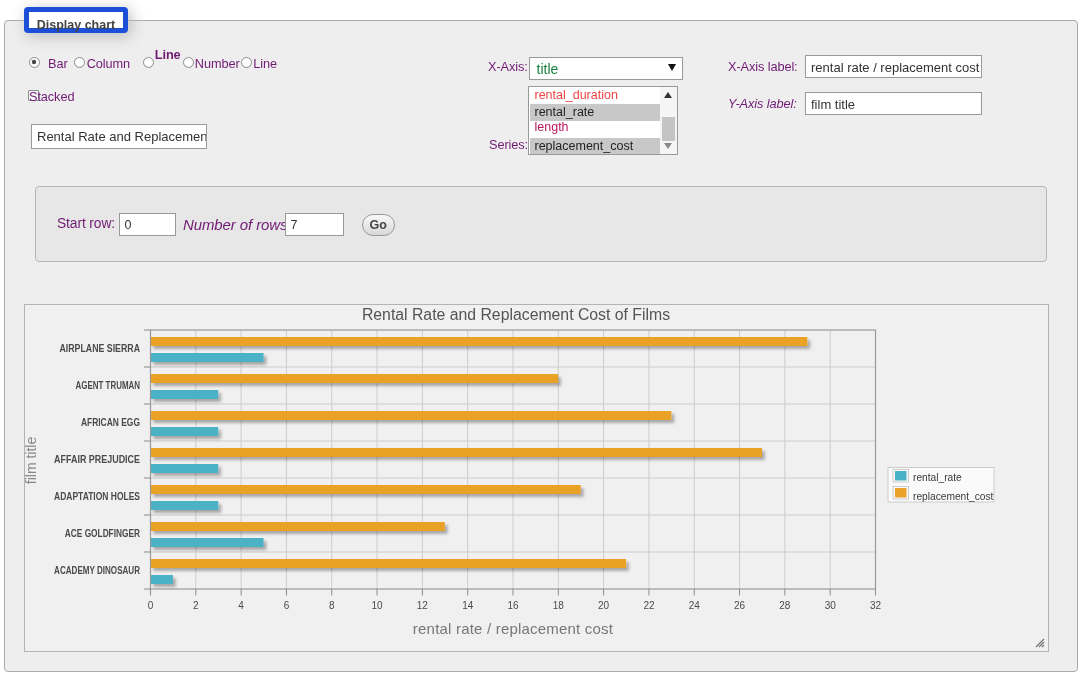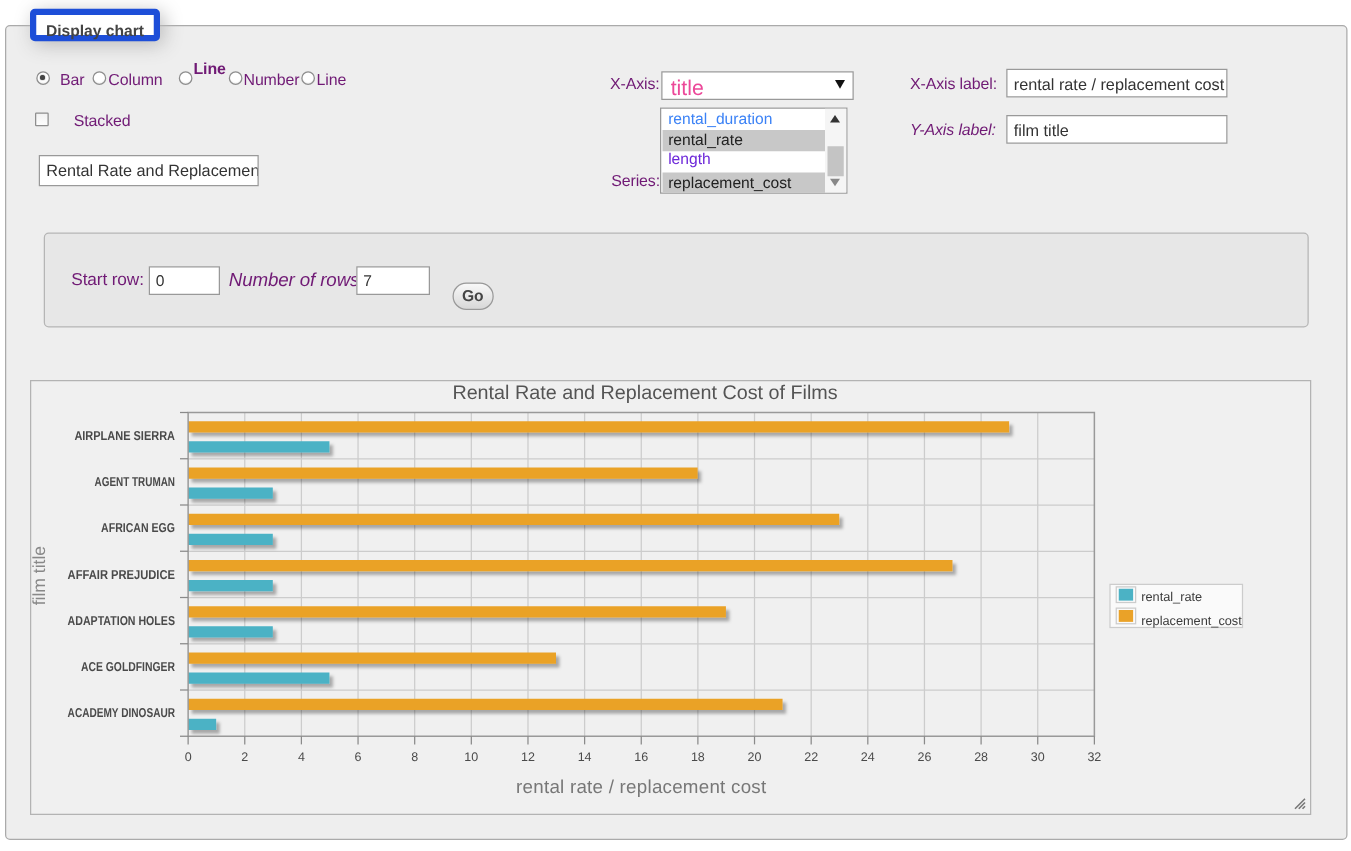--- a/index.html
+++ b/index.html
@@ -25,55 +25,55 @@
 <div class="abs radio" style="left:74px; top:56.5px;"></div>
 <div class="abs lbl" style="left:86.7px; top:55.8px;">Column</div>
 <div class="abs radio" style="left:142.5px; top:56.5px;"></div>
 <div class="abs lbl" style="left:154.8px; top:47px;font-weight:bold;">Line</div>
 <div class="abs radio" style="left:182.5px; top:56.5px;"></div>
 <div class="abs lbl" style="left:194.8px; top:55.8px;">Number</div>
 <div class="abs radio" style="left:240.8px; top:56.5px;"></div>
 <div class="abs lbl" style="left:253.3px; top:55.8px;">Line</div>
 
 <div class="abs cb" style="left:28.3px; top:89.5px;"></div>
-<div class="abs lbl" style="left:59px; top:89px;">Stacked</div>
+<div class="abs lbl" style="left:29px; top:89px;">Stacked</div>
 
 <div class="abs inp" style="left:31px; top:124px; width:176px; height:25px; line-height:24px;">Rental Rate and Replacement Cost of Films</div>
 
 <div class="abs lbl" style="left:488px; top:59px;">X-Axis:</div>
 <div class="abs sel" style="left:528.5px; top:57px; width:154px; height:23px;">
-  <span style="position:absolute; left:7px; top:3px; font-size:17px; color:#ec4899;">title</span>
+  <span style="position:absolute; left:7px; top:3px; font-size:14px; color:#15803d;">title</span>
   <span style="position:absolute; right:5.5px; top:5.5px; width:0; height:0; border-left:4.5px solid transparent; border-right:4.5px solid transparent; border-top:7px solid #111;"></span>
 </div>
 
 <div class="abs" style="left:527.5px; top:85.5px; width:150px; height:69px; background:#fff; border:1px solid #999;">
-  <div style="position:absolute; left:1px; top:0px; width:130px; height:28px; font-size:12.5px; color:#3b82f6; padding-left:5px; line-height:17px;">rental_duration</div>
+  <div style="position:absolute; left:1px; top:0px; width:130px; height:28px; font-size:12.5px; color:#ef4444; padding-left:5px; line-height:17px;">rental_duration</div>
   <div style="position:absolute; left:1px; top:17px; width:130px; height:17px; font-size:12.5px; color:#222; padding-left:5px; line-height:17px; background:#c8c8c8;">rental_rate</div>
-  <div style="position:absolute; left:1px; top:32px; width:130px; height:17px; font-size:12.5px; color:#6d28d9; padding-left:5px; line-height:17px;">length</div>
+  <div style="position:absolute; left:1px; top:32px; width:130px; height:17px; font-size:12.5px; color:#be185d; padding-left:5px; line-height:17px;">length</div>
   <div style="position:absolute; left:1px; top:51px; width:130px; height:16px; font-size:12.5px; color:#222; padding-left:5px; line-height:16px; background:#c8c8c8;">replacement_cost</div>
 
   <div style="position:absolute; right:0; top:0; width:17px; height:67px; background:#f5f5f5;">
     <div style="position:absolute; left:4px; top:5px; width:0; height:0; border-left:4.5px solid transparent; border-right:4.5px solid transparent; border-bottom:6px solid #333;"></div>
     <div style="position:absolute; left:2px; top:30px; width:13px; height:24px; background:#c4c4c4;"></div>
     <div style="position:absolute; left:4px; top:56px; width:0; height:0; border-left:4.5px solid transparent; border-right:4.5px solid transparent; border-top:6px solid #888;"></div>
   </div>
 </div>
 <div class="abs lbl" style="left:489px; top:137px;">Series:</div>
 
 <div class="abs lbl" style="left:728px; top:59px;">X-Axis label:</div>
 <div class="abs inp" style="left:805px; top:55px; width:176.5px; height:23px;">rental rate / replacement cost</div>
 <div class="abs lbl" style="left:728px; top:95.5px;font-style:italic;">Y-Axis label:</div>
 <div class="abs inp" style="left:805px; top:91.5px; width:176.5px; height:23px;">film title</div>
 
 <div class="abs" style="left:35px; top:186px; width:1011.5px; height:76px; background:#e7e7e7; border:1px solid #b5b5b5; border-radius:4px;"></div>
 <div class="abs lbl" style="left:57px; top:216px; font-size:13.8px;">Start row:</div>
 <div class="abs inp" style="left:118.5px; top:213px; width:57.5px; height:23px; font-size:12.5px;">0</div>
 <div class="abs lbl" style="left:183px; top:216px; font-size:15px;font-style:italic;">Number of rows:</div>
 <div class="abs inp" style="left:284.5px; top:213px; width:59.5px; height:23px; font-size:12.5px;">7</div>
-<div class="abs" style="left:362px; top:213.5px; width:32.5px; height:22px; border:1px solid #999; border-radius:11px; background:linear-gradient(#f8f8f8,#d8d8d8); text-align:center;margin-top:12px;">
+<div class="abs" style="left:362px; top:213.5px; width:32.5px; height:22px; border:1px solid #999; border-radius:11px; background:linear-gradient(#f8f8f8,#d8d8d8); text-align:center;">
   <span id="golbl" style="line-height:20px;">Go</span></div>
 
 <div class="abs" style="left:24px; top:304px; width:1024.5px; height:347.5px; background:#f0f0f0; border:1px solid #b3b3b3;"></div>
 <svg class="abs" style="left:0; top:0;" width="1081" height="681" viewBox="0 0 1081 681">
 <defs>
       <filter id="ds" x="-30%" y="-60%" width="180%" height="260%">
         <feDropShadow dx="2.8" dy="3.0" stdDeviation="1.4" flood-color="#000" flood-opacity="0.30"></feDropShadow>
       </filter>
     </defs>
 <text x="516" y="319.5" font-size="15.8" fill="#545454" text-anchor="middle">Rental Rate and Replacement Cost of Films</text>

